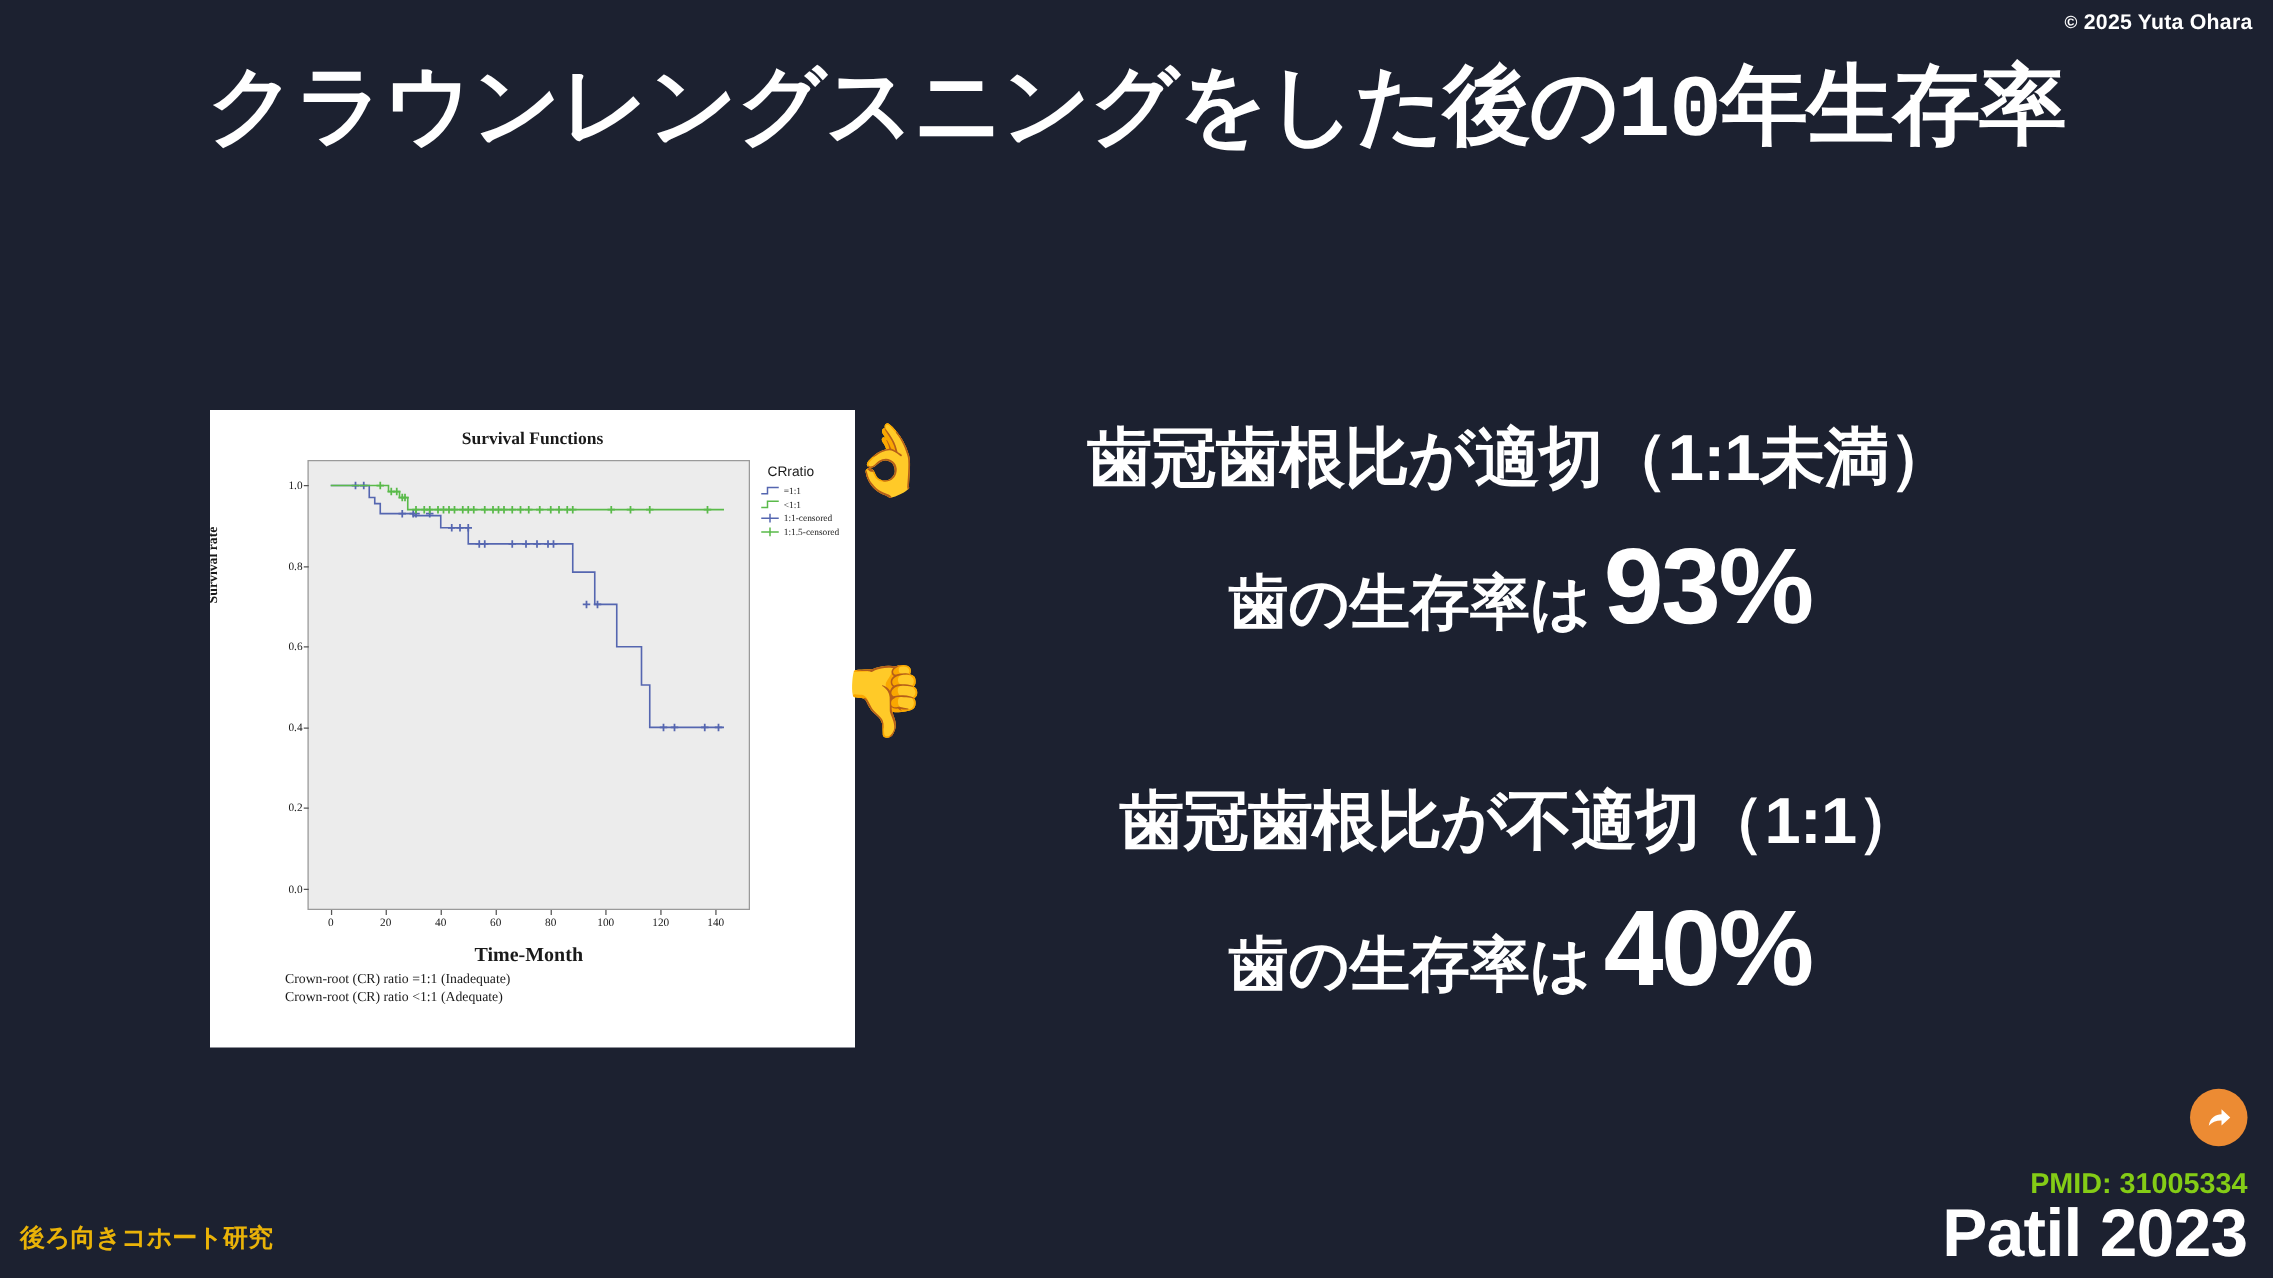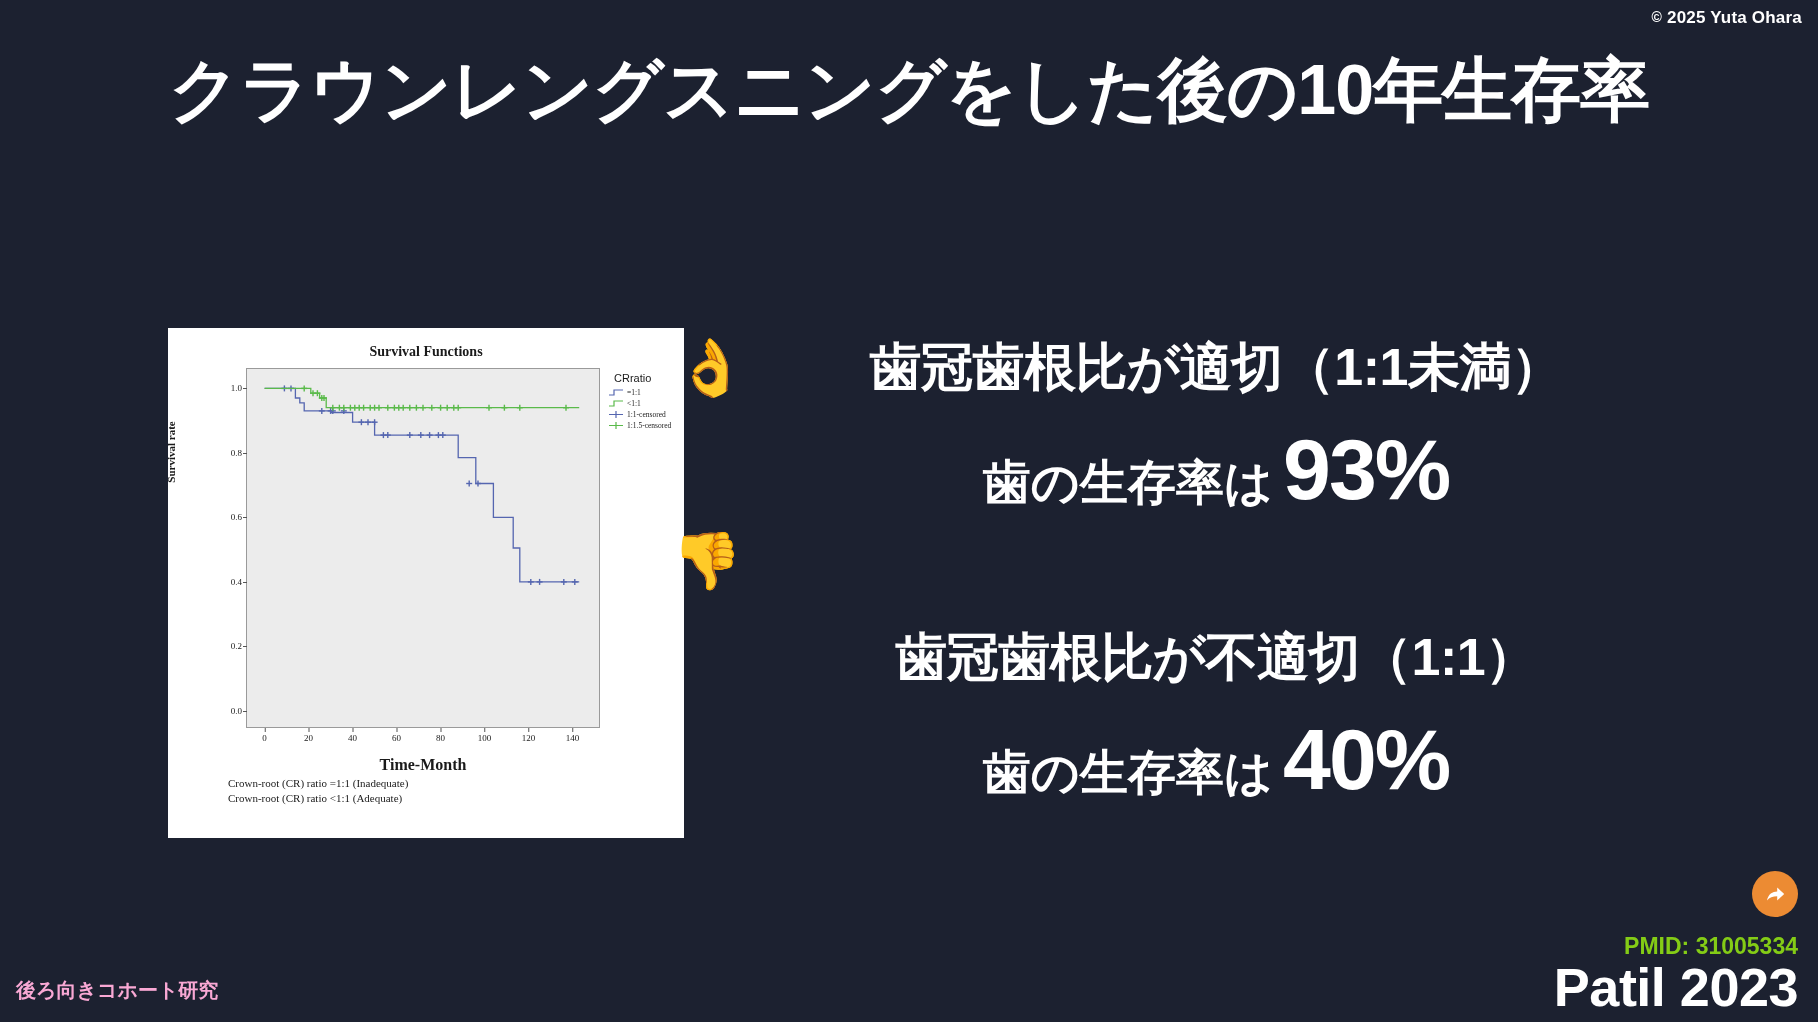--- a/index.html
+++ b/index.html
@@ -42,20 +42,21 @@
     top: 52px;
     left: 0;
     width: 1818px;
     text-align: center;
     color: #ffffff;
     font-size: 70px;
     font-weight: 700;
     letter-spacing: -1px;
     line-height: 1.1;
     white-space: nowrap;
+    font-family: Liberation Mono, monospace;
   }
 
   
   .figure-panel {
     position: absolute;
     left: 168px;
     top: 328px;
     width: 516px;
     height: 510px;
     background: #ffffff;
@@ -222,21 +223,21 @@
     letter-spacing: -2px;
   }
   .block-a { left: 766px; top: 338px; width: 900px; text-align: center; }
   .block-b { left: 766px; top: 628px; width: 900px; text-align: center; }
 
   
   .study-type {
     position: absolute;
     left: 16px;
     bottom: 18px;
-    color: #f9a8d4;
+    color: #eab308;
     font-size: 20px;
     font-weight: 700;
     white-space: nowrap;
   }
   .pmid {
     position: absolute;
     right: 20px;
     bottom: 62px;
     color: #84cc16;
     font-size: 23px;

